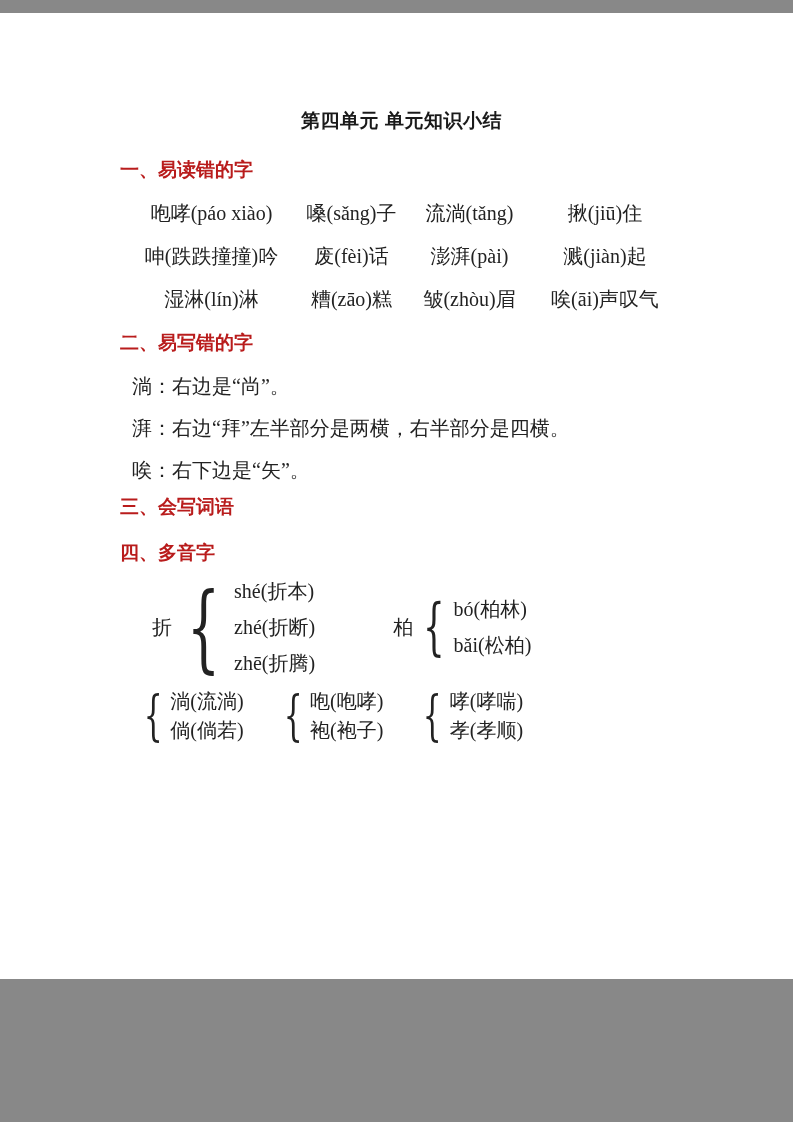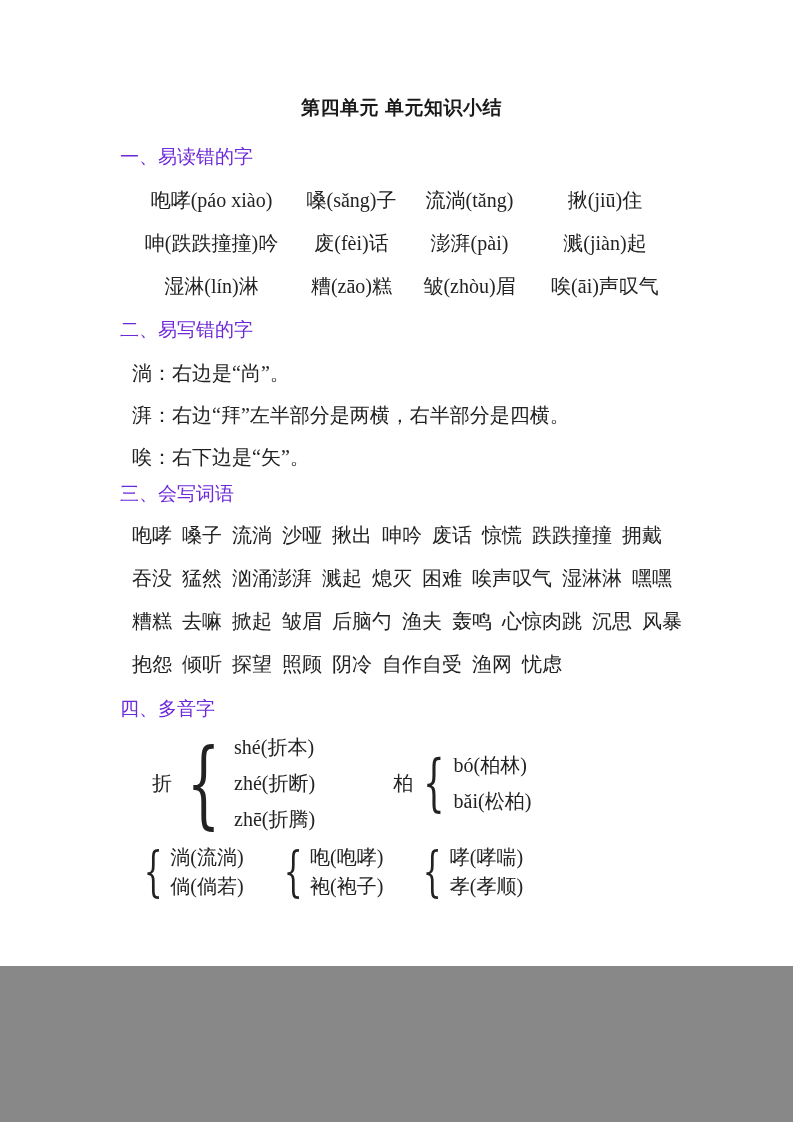--- a/index.html
+++ b/index.html
@@ -1,37 +1,37 @@
 <!DOCTYPE html>
 <html><head>
 <meta charset="utf-8">
 <style>
   html,body { margin:0; padding:0; background:#888; }
   .page {
     position:relative;
     width:793px; height:966px;
-    margin:0 auto;
+    margin:13px auto;
     background:#ffffff;
     box-sizing:border-box;
     padding:96px 110px 0 120px;
     color:#222222;
     font-family:"Liberation Serif","DejaVu Serif",serif;
     font-size:20px;
     overflow:hidden;
   }
   .doc-title {
     font-family:"Liberation Sans","DejaVu Sans",sans-serif;
     font-weight:700; font-size:19px; line-height:24px;
     text-align:center; margin:0; color:#1a1a1a;
     letter-spacing:0.5px;
   }
   .sec-h {
     font-family:"Liberation Sans","DejaVu Sans",sans-serif;
-    font-weight:400; font-size:19px; line-height:24px;
-    color:#6d28d9; margin:0;
+    font-weight:700; font-size:19px; line-height:24px;
+    color:#b91c1c; margin:0;
   }
   .mh1 { margin-top:25px; }
   .mh2 { margin-top:21px; }
   .mh3 { margin-top:13px; }
   .mh4 { margin-top:22px; }
   .mh5 { margin-top:10px; }
 
   
   .wtable { margin-top:20px; }
   .wrow {
@@ -103,26 +103,20 @@
   </div>
 
   <h2 class="sec-h mh2">二、易写错的字</h2>
   <div class="notes">
     <p>淌：右边是“尚”。</p>
     <p>湃：右边“拜”左半部分是两横，右半部分是四横。</p>
     <p>唉：右下边是“矢”。</p>
   </div>
 
   <h2 class="sec-h mh3">三、会写词语</h2>
-  <div class="words">
-    <p>咆哮 嗓子 流淌 沙哑 揪出 呻吟 废话 惊慌 跌跌撞撞 拥戴</p>
-    <p>吞没 猛然 汹涌澎湃 溅起 熄灭 困难 唉声叹气 湿淋淋 嘿嘿</p>
-    <p>糟糕 去嘛 掀起 皱眉 后脑勺 渔夫 轰鸣 心惊肉跳 沉思 风暴</p>
-    <p>抱怨 倾听 探望 照顾 阴冷 自作自受 渔网 忧虑</p>
-  </div>
 
   <h2 class="sec-h mh4">四、多音字</h2>
   <div class="poly-row">
     <div class="bgroup">
       <span class="lead">折</span>
       <span class="brace brace-3">{</span>
       <div class="bitems bitems-3">
         <span>shé(折本)</span>
         <span>zhé(折断)</span>
         <span>zhē(折腾)</span>

